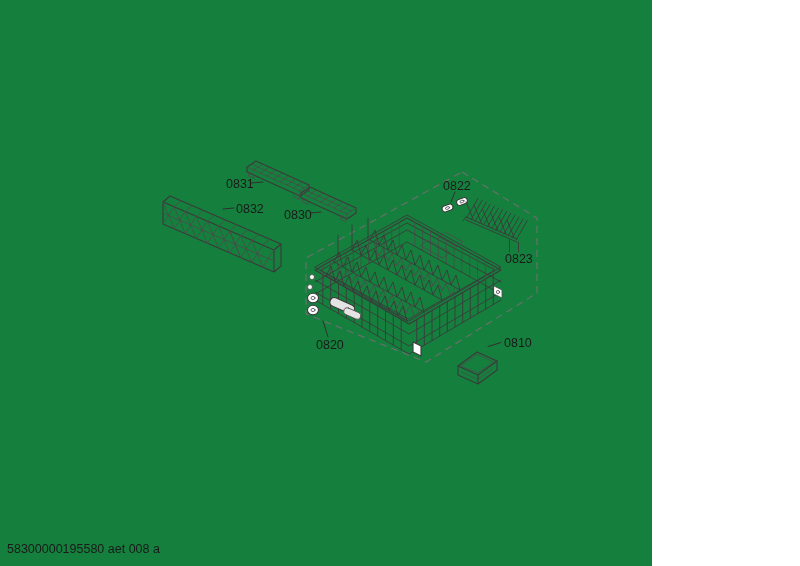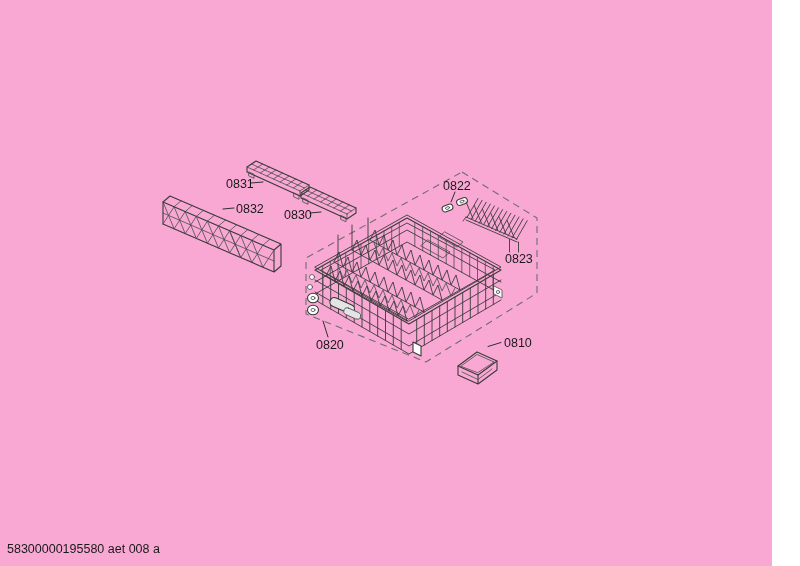--- a/index.html
+++ b/index.html
@@ -5,23 +5,23 @@
   html, body {
     margin: 0;
     padding: 0;
     background: #ffffff;
     width: 800px;
     height: 566px;
     font-family: "Liberation Sans", sans-serif;
   }
   .stage {
     position: relative;
-    width: 772px;
+    width: 652px;
     height: 566px;
-    background: #f9a8d4;
+    background: #15803d;
     overflow: hidden;
   }
   svg text {
     font-family: "Liberation Sans", sans-serif;
     font-size: 12.5px;
     fill: #1a1a1a;
   }
   svg .wire  { stroke: #3a3a3a; stroke-width: 0.9; fill: none; stroke-linecap: round; stroke-linejoin: round; }
   svg .line  { stroke: #3a3a3a; stroke-width: 1.1; fill: none; stroke-linecap: round; stroke-linejoin: round; }
   svg .thin  { stroke: #4a4a4a; stroke-width: 0.8; fill: none; stroke-linecap: round; stroke-linejoin: round; }

